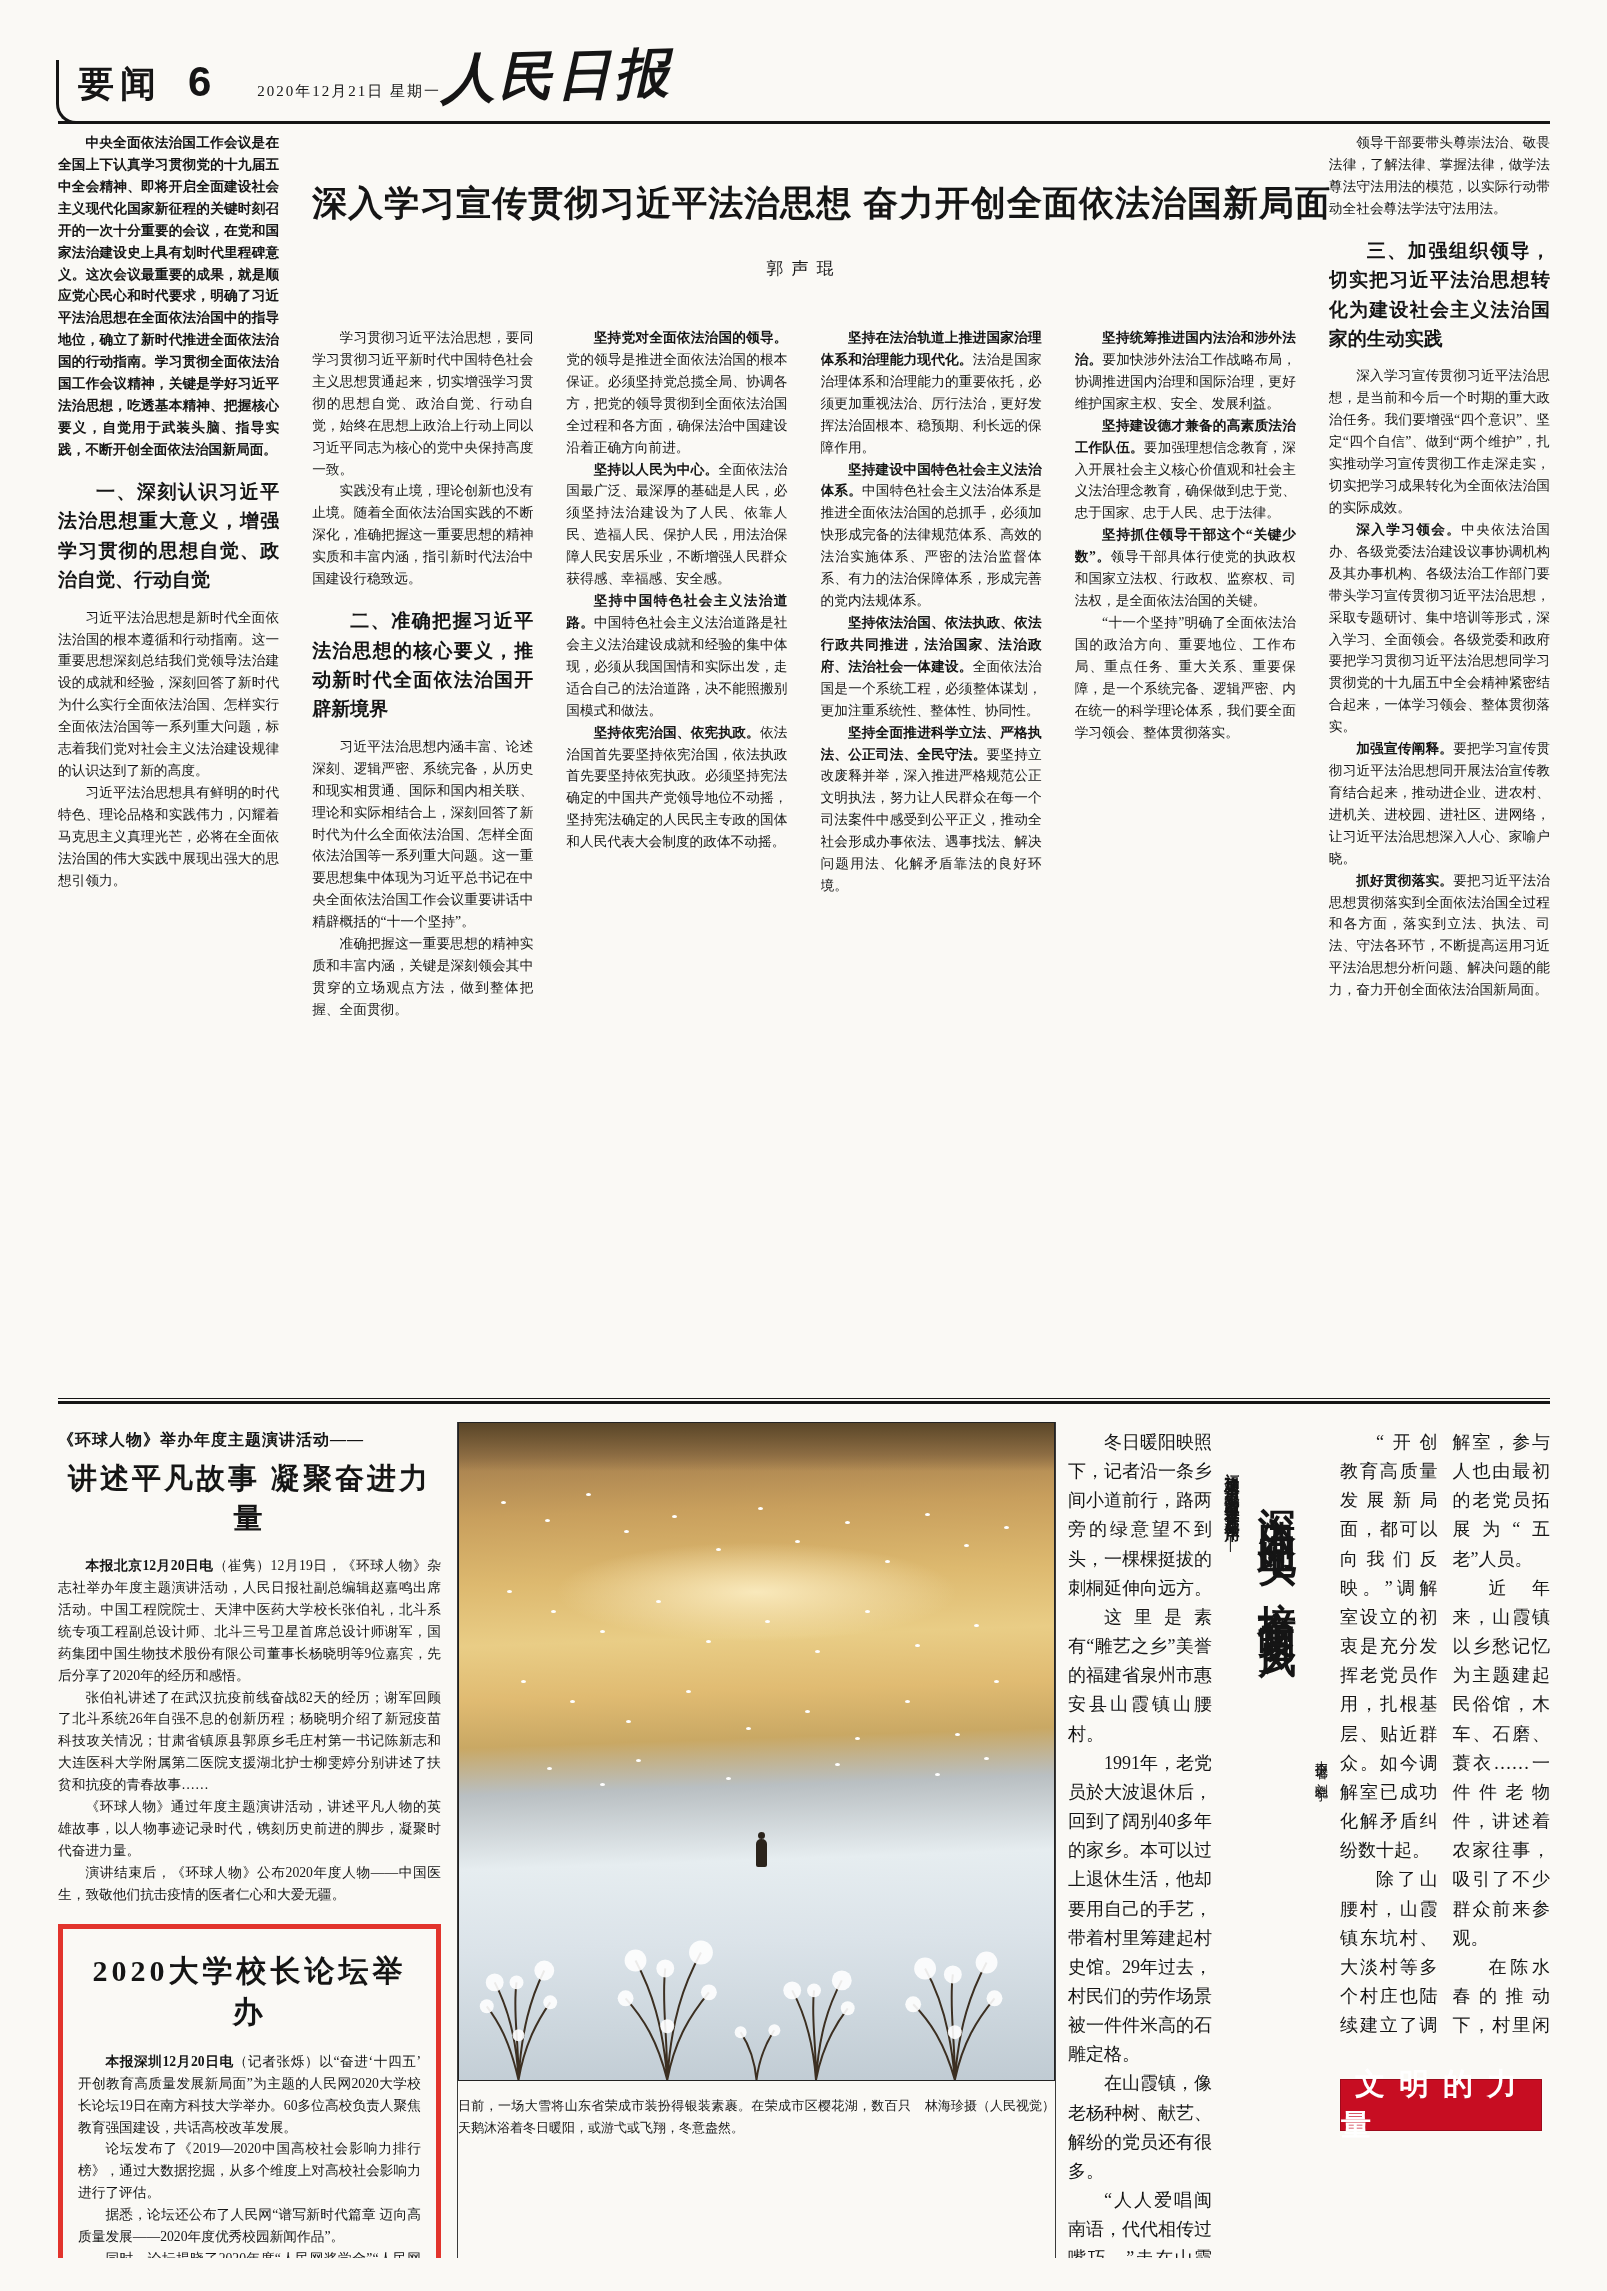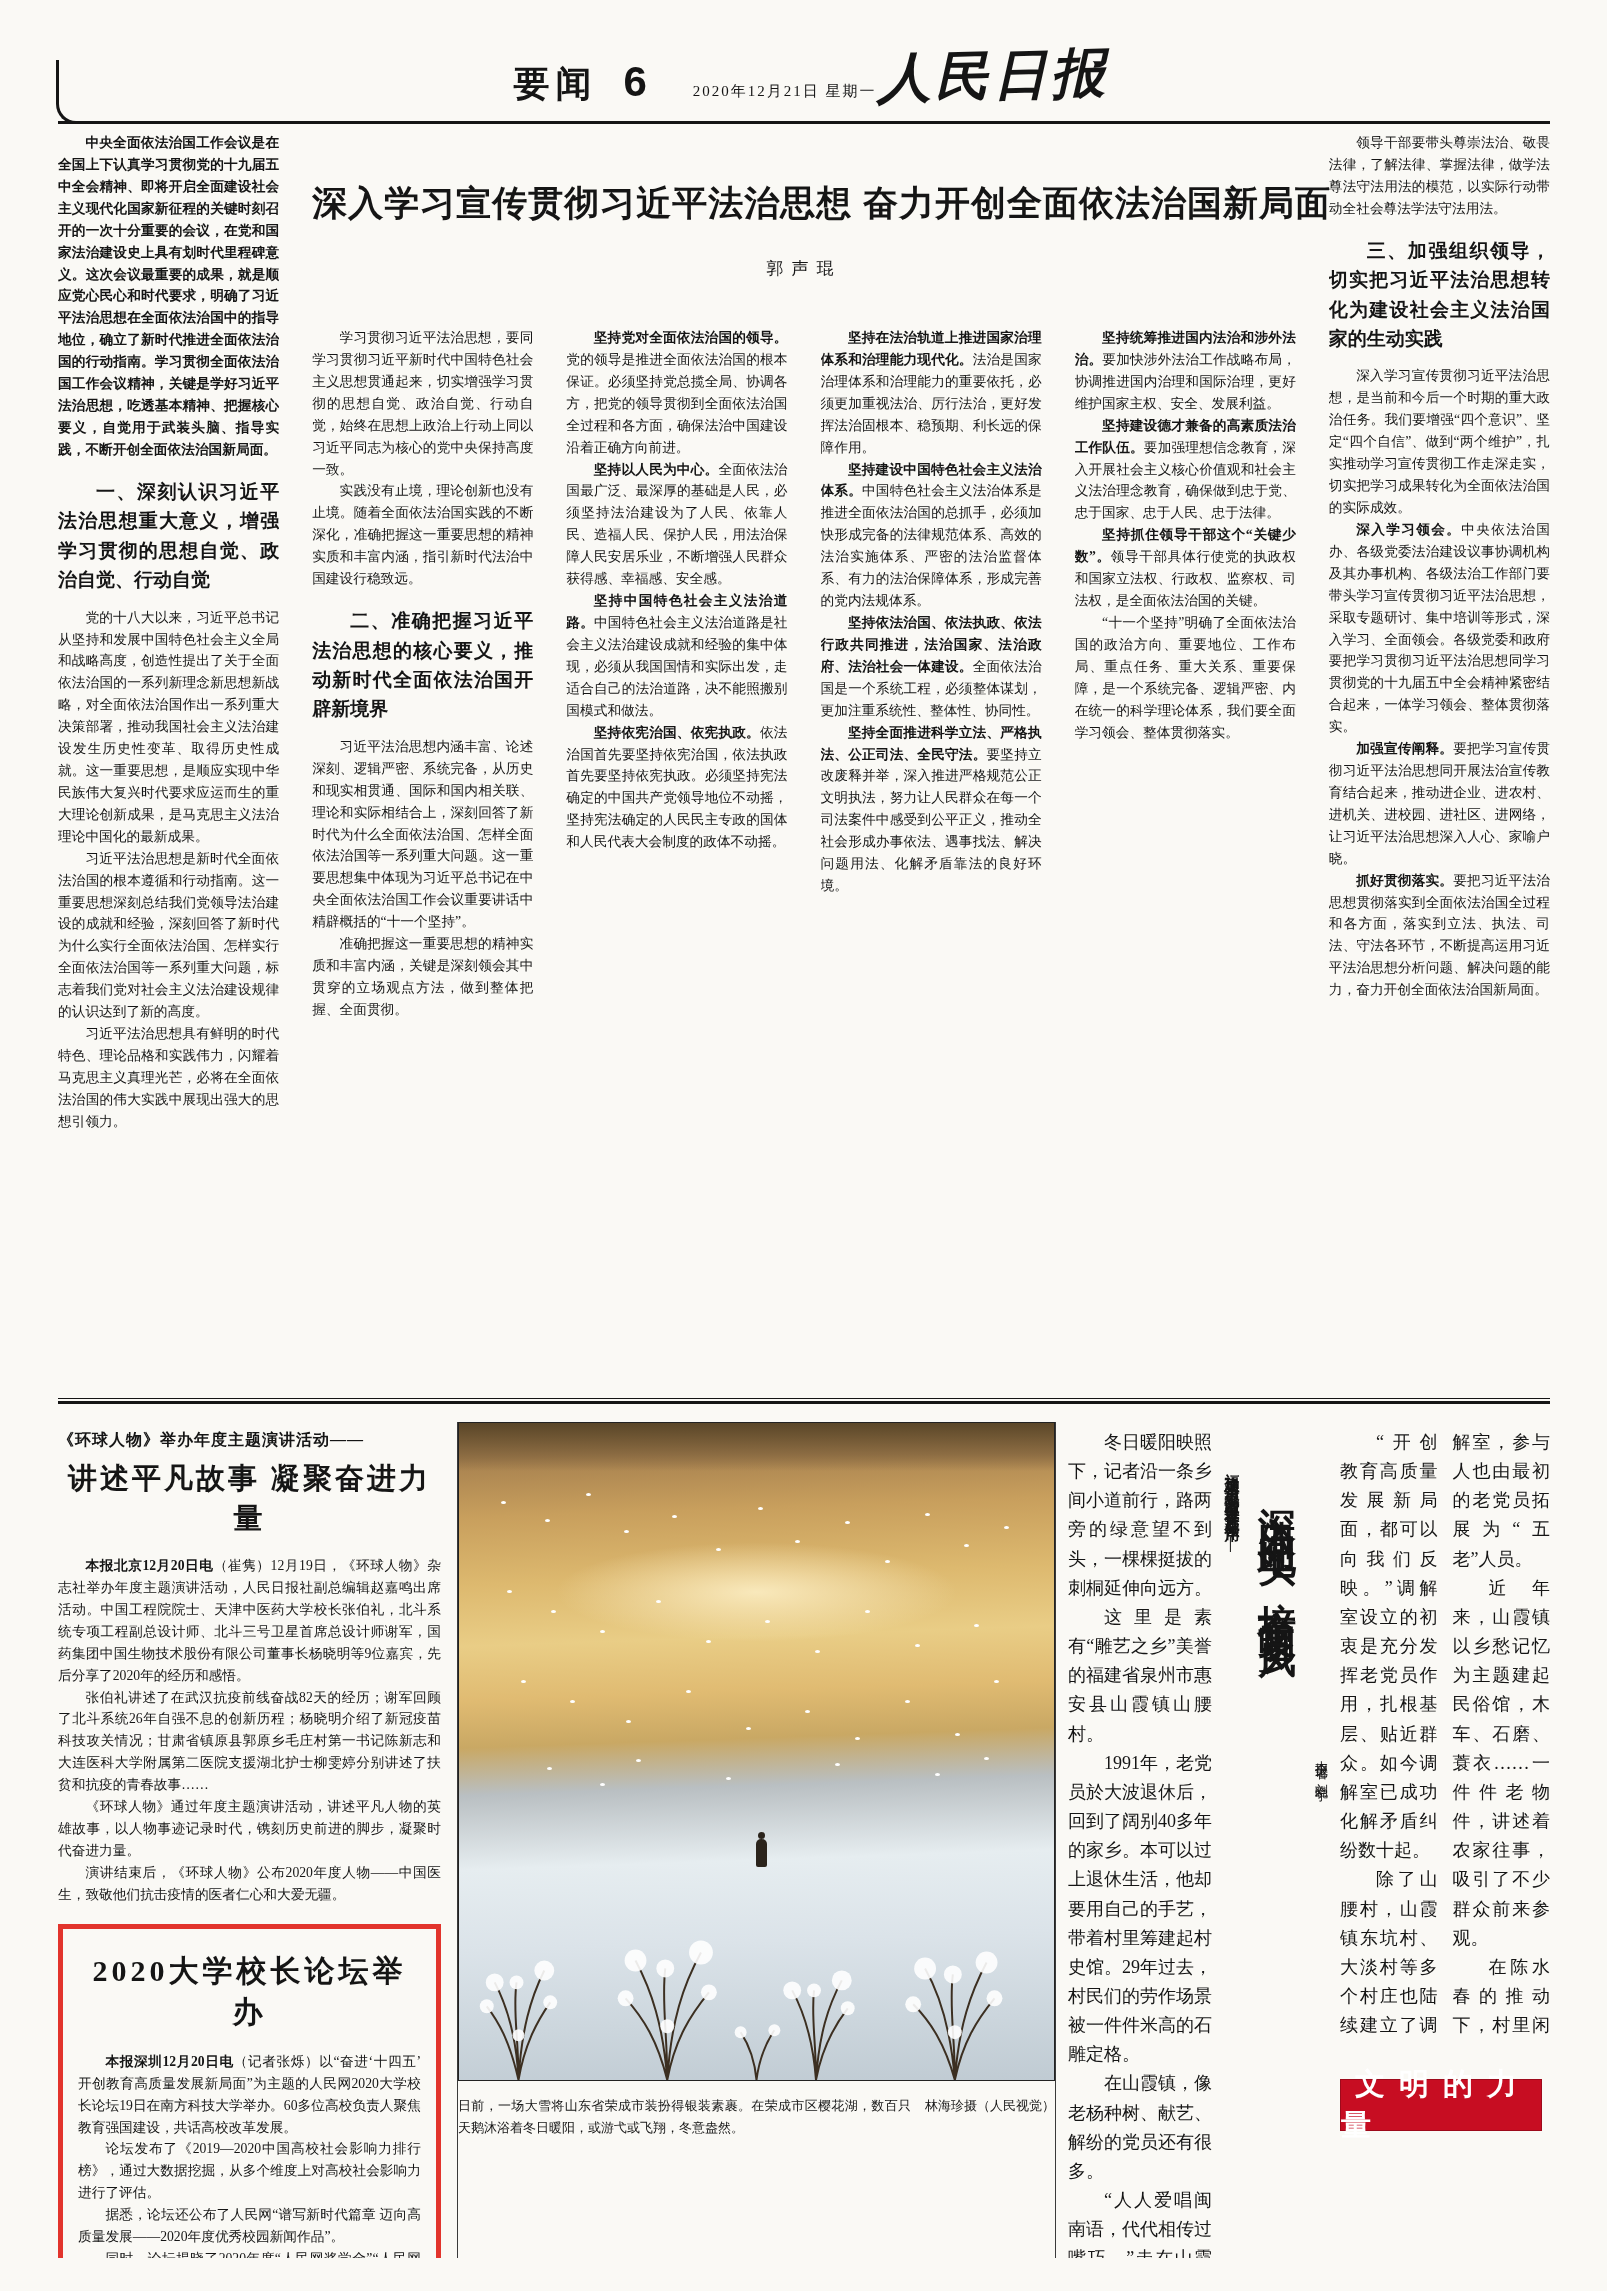--- a/index.html
+++ b/index.html
@@ -4,21 +4,21 @@
 <style>
   * { margin:0; padding:0; box-sizing:border-box; }
   html,body { background:#e9e7e0; }
   .page {
     width:1608px; height:2291px; margin:0 auto; position:relative;
     background:#faf9f5; color:#151515; overflow:hidden;
     font-family:"Liberation Serif", serif; padding:30px 58px 0 58px;
   }
   
   .hdr { position:relative; height:94px; border-bottom:3px solid #151515;
-         display:flex; align-items:flex-end; justify-content:center; }
+         display:flex; align-items:flex-end; justify-content:flex-start; }
   .hdr-hook { position:absolute; left:-2px; bottom:-3px; width:46px; height:64px;
               border-left:3px solid #151515; border-bottom:3px solid #151515;
               border-bottom-left-radius:20px; }
   .hdr-left { display:flex; align-items:baseline; padding:0 0 12px 20px; }
   .sec-label { font-size:36px; font-weight:bold; letter-spacing:6px; }
   .page-no { font-size:42px; font-weight:bold; margin-left:26px; font-family:"Liberation Sans",sans-serif; }
   .date-line { font-size:15px; margin-left:46px; letter-spacing:2px; }
   .masthead { font-size:54px; font-weight:bold; font-style:italic;
               font-family:"DejaVu Serif", serif; letter-spacing:4px;
               transform:rotate(-1.5deg); padding:0 6px 8px 0; }
@@ -110,21 +110,20 @@
       <span class="page-no">6</span>
       <span class="date-line">2020年12月21日 星期一</span>
     </div>
     <div class="masthead">人民日报</div>
   </header>
 
   <section class="main-grid">
     <div class="mcol tall">
         <p class="strong">中央全面依法治国工作会议是在全国上下认真学习贯彻党的十九届五中全会精神、即将开启全面建设社会主义现代化国家新征程的关键时刻召开的一次十分重要的会议，在党和国家法治建设史上具有划时代里程碑意义。这次会议最重要的成果，就是顺应党心民心和时代要求，明确了习近平法治思想在全面依法治国中的指导地位，确立了新时代推进全面依法治国的行动指南。学习贯彻全面依法治国工作会议精神，关键是学好习近平法治思想，吃透基本精神、把握核心要义，自觉用于武装头脑、指导实践，不断开创全面依法治国新局面。</p>
         <h3 class="col-head">一、深刻认识习近平法治思想重大意义，增强学习贯彻的思想自觉、政治自觉、行动自觉</h3>
-        <p>党的十八大以来，习近平总书记从坚持和发展中国特色社会主义全局和战略高度，创造性提出了关于全面依法治国的一系列新理念新思想新战略，对全面依法治国作出一系列重大决策部署，推动我国社会主义法治建设发生历史性变革、取得历史性成就。这一重要思想，是顺应实现中华民族伟大复兴时代要求应运而生的重大理论创新成果，是马克思主义法治理论中国化的最新成果。</p>
         <p>习近平法治思想是新时代全面依法治国的根本遵循和行动指南。这一重要思想深刻总结我们党领导法治建设的成就和经验，深刻回答了新时代为什么实行全面依法治国、怎样实行全面依法治国等一系列重大问题，标志着我们党对社会主义法治建设规律的认识达到了新的高度。</p>
         <p>习近平法治思想具有鲜明的时代特色、理论品格和实践伟力，闪耀着马克思主义真理光芒，必将在全面依法治国的伟大实践中展现出强大的思想引领力。</p>
       </div>
     <div class="head-block">
       <h1 class="main-headline">深入学习宣传贯彻习近平法治思想 奋力开创全面依法治国新局面</h1>
       <div class="main-byline">郭声琨</div>
     </div>
     <div class="mcol" style="grid-column:2">
         <p>学习贯彻习近平法治思想，要同学习贯彻习近平新时代中国特色社会主义思想贯通起来，切实增强学习贯彻的思想自觉、政治自觉、行动自觉，始终在思想上政治上行动上同以习近平同志为核心的党中央保持高度一致。</p>
         <p>实践没有止境，理论创新也没有止境。随着全面依法治国实践的不断深化，准确把握这一重要思想的精神实质和丰富内涵，指引新时代法治中国建设行稳致远。</p>

